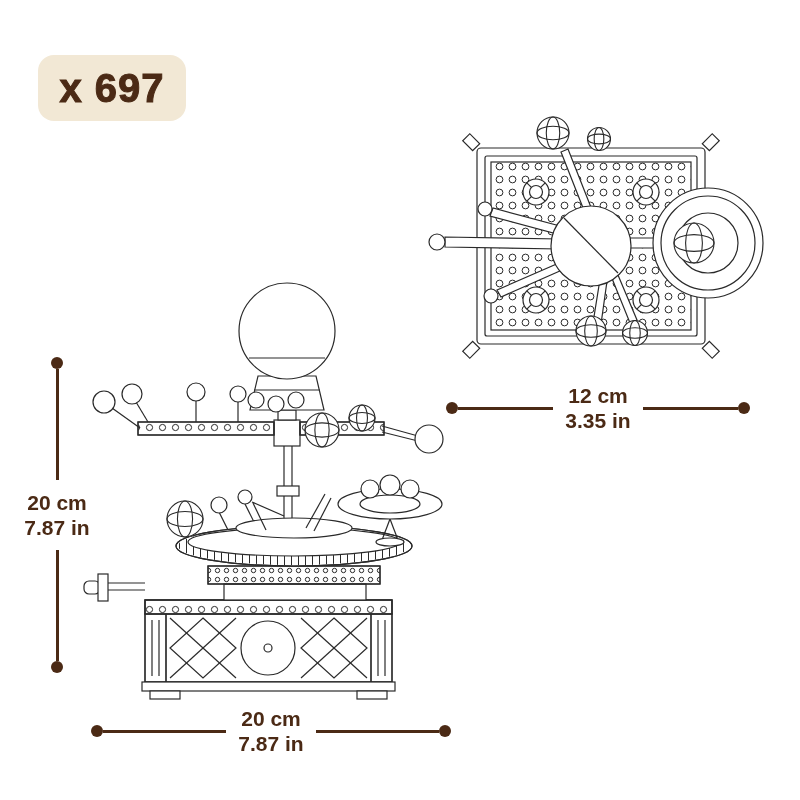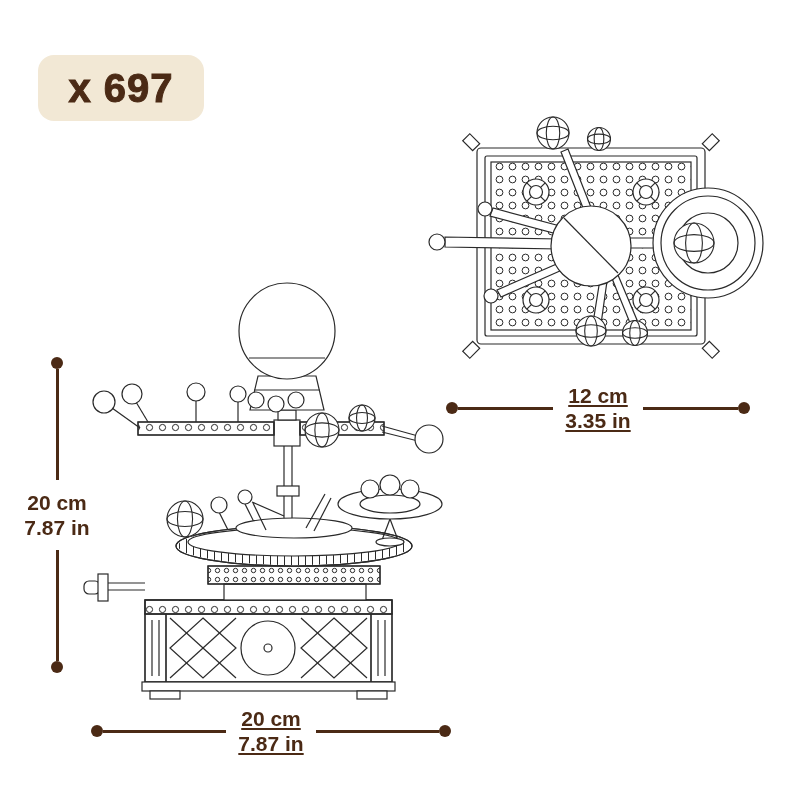--- a/index.html
+++ b/index.html
@@ -1,41 +1,41 @@
 <!DOCTYPE html>
 <html><head>
 <meta charset="utf-8">
 <style>
   * { margin:0; padding:0; box-sizing:border-box; }
   html,body { background:#ffffff; font-family:"Liberation Sans", sans-serif; }
   .canvas { position:relative; width:800px; height:800px; background:#ffffff; overflow:hidden; }
 
   .badge {
-    position:absolute; left:38px; top:55px; width:166px; height:66px;
+    position:absolute; left:38px; top:55px; width:148px; height:66px;
     background:#f2e8d5; border-radius:16px;
     display:flex; align-items:center; justify-content:center;
   }
   .badge span {
     font-size:40px; font-weight:700; color:#4b2a15; letter-spacing:1px;
     -webkit-text-stroke:1px #4b2a15;
   }
 
   svg.fig { position:absolute; }
   .fig-top   { left:415px; top:108px; }
   .fig-front { left:78px;  top:278px; }
 
   .dim { position:absolute; display:flex; align-items:center; color:#4b2a15; }
   .dim-h { flex-direction:row; }
   .dim-v { flex-direction:column; }
   .dot  { width:12px; height:12px; border-radius:50%; background:#4b2a15; flex:0 0 auto; }
   .dline { background:#4b2a15; flex:1 1 auto; }
   .dim-h .dline { height:3px; }
   .dim-v .dline { width:3px; }
   .dim-label { text-align:center; font-weight:700; font-size:21px; line-height:25px; white-space:nowrap; }
-  .dim-h .dim-label { margin:0 12px;text-decoration:underline; }
+  .dim-h .dim-label { margin:0 12px; }
   .dim-v .dim-label { margin:10px 0; }
   .dim-label span { display:block; }
 
   .dim-height     { left:19px;  top:357px; height:316px; width:76px; }
   .dim-width      { left:91px;  top:699px; width:360px;  height:64px; }
   .dim-base-width { left:446px; top:376px; width:304px;  height:64px; }
 </style>
 </head>
 <body>
 

